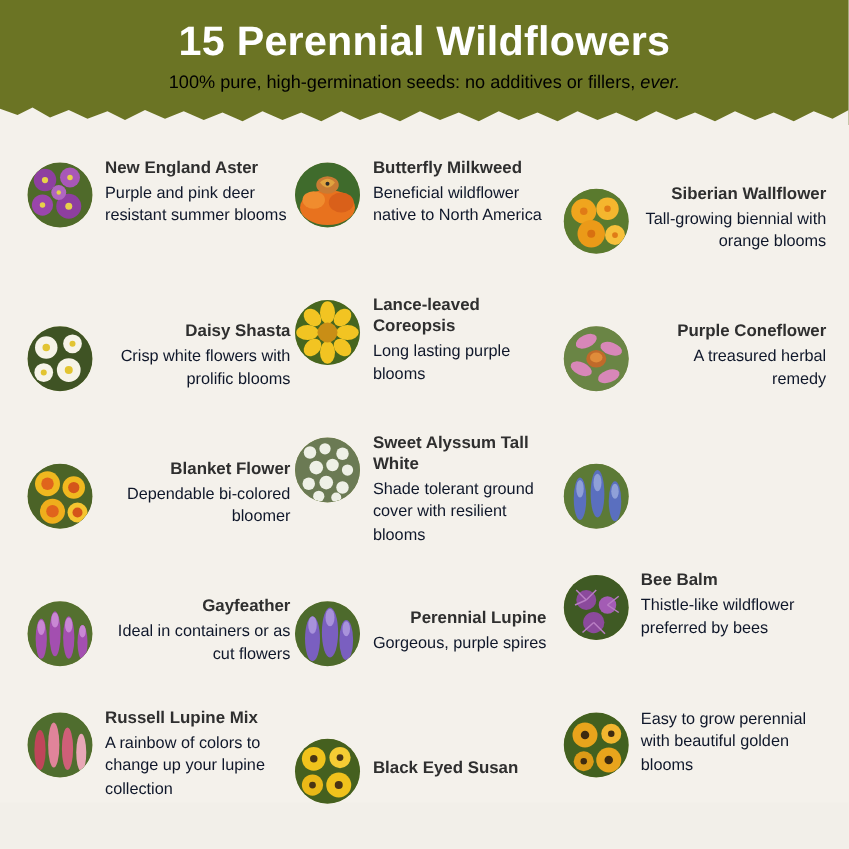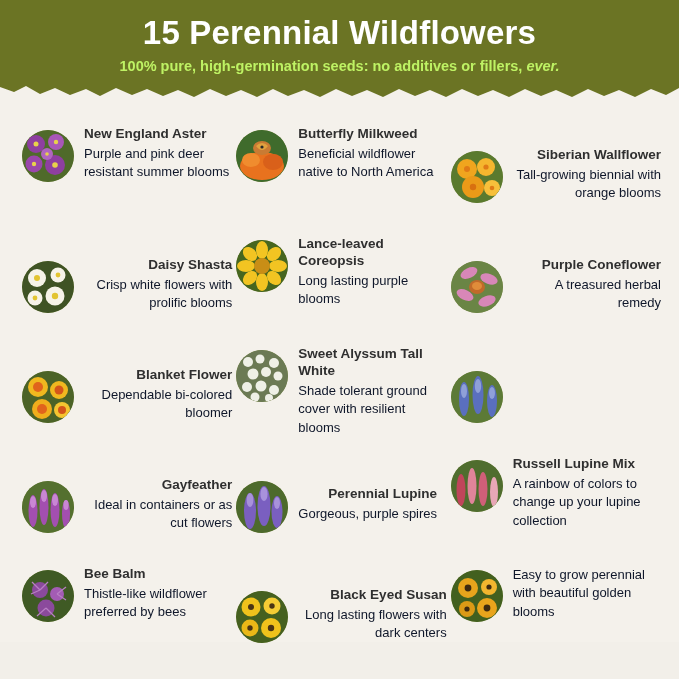--- a/index.html
+++ b/index.html
@@ -29,23 +29,23 @@
   }
   .header-title {
     color: #ffffff;
     font-size: 33px;
     font-weight: bold;
     letter-spacing: 0.2px;
     line-height: 1.15;
     margin: 0 0 6px 0;
   }
   .header-sub {
-    color: #bef264;
+    color: #000000;
     font-size: 14.5px;
-    font-weight: bold;
+    font-weight: normal;
     margin: 0;
   }
   .header-sub .em {
     font-style: italic;
   }
   
   .torn {
     position: absolute;
     left: 0;
     right: 0;
@@ -440,43 +440,20 @@
       <div class="info">
         <div class="flower-name">Perennial Lupine</div>
         <div class="flower-desc">Gorgeous, purple spires</div>
       </div>
     </div>
 
     <div class="cell">
       <div class="thumb">
         <svg viewBox="0 0 52 52">
             <defs>
-              <clipPath id="c11">
-                <circle cx="26" cy="26" r="26"></circle>
-              </clipPath>
-            </defs>
-        <g clip-path="url(#c11)">
-              <rect width="52" height="52" fill="#4f6d2e"></rect>
-        <ellipse cx="10" cy="30" rx="4.5" ry="16" fill="#c0455a"></ellipse>
-        <ellipse cx="21" cy="26" rx="4.5" ry="18" fill="#e0849a"></ellipse>
-        <ellipse cx="32" cy="29" rx="4.5" ry="17" fill="#cf5f78"></ellipse>
-        <ellipse cx="43" cy="32" rx="4" ry="15" fill="#e8a7b6"></ellipse>
-        </g>
-          </svg>
-      </div>
-      <div class="info">
-        <div class="flower-name">Russell Lupine Mix</div>
-        <div class="flower-desc">A rainbow of colors to change up your lupine collection</div>
-      </div>
-    </div>
-
-    <div class="cell">
-      <div class="thumb">
-        <svg viewBox="0 0 52 52">
-            <defs>
               <clipPath id="c12">
                 <circle cx="26" cy="26" r="26"></circle>
               </clipPath>
             </defs>
         <g clip-path="url(#c12)">
               <rect width="52" height="52" fill="#3f5a24"></rect>
         <circle cx="18" cy="20" r="8" fill="#8b4a9c"></circle>
         <circle cx="35" cy="24" r="7" fill="#a35cb4"></circle>
         <circle cx="24" cy="38" r="8.5" fill="#8b4a9c"></circle>
         <g stroke="#b97fc4" stroke-width="1.2">
@@ -490,20 +467,43 @@
         </g>
         </g>
           </svg>
       </div>
       <div class="info">
         <div class="flower-name">Bee Balm</div>
         <div class="flower-desc">Thistle-like wildflower preferred by bees</div>
       </div>
     </div>
 
+    <div class="cell">
+      <div class="thumb">
+        <svg viewBox="0 0 52 52">
+            <defs>
+              <clipPath id="c11">
+                <circle cx="26" cy="26" r="26"></circle>
+              </clipPath>
+            </defs>
+        <g clip-path="url(#c11)">
+              <rect width="52" height="52" fill="#4f6d2e"></rect>
+        <ellipse cx="10" cy="30" rx="4.5" ry="16" fill="#c0455a"></ellipse>
+        <ellipse cx="21" cy="26" rx="4.5" ry="18" fill="#e0849a"></ellipse>
+        <ellipse cx="32" cy="29" rx="4.5" ry="17" fill="#cf5f78"></ellipse>
+        <ellipse cx="43" cy="32" rx="4" ry="15" fill="#e8a7b6"></ellipse>
+        </g>
+          </svg>
+      </div>
+      <div class="info">
+        <div class="flower-name">Russell Lupine Mix</div>
+        <div class="flower-desc">A rainbow of colors to change up your lupine collection</div>
+      </div>
+    </div>
+
     <div class="cell mid">
       <div class="thumb">
         <svg viewBox="0 0 52 52">
             <defs>
               <clipPath id="c13">
                 <circle cx="26" cy="26" r="26"></circle>
               </clipPath>
             </defs>
         <g clip-path="url(#c13)">
               <rect width="52" height="52" fill="#45601f"></rect>
@@ -513,21 +513,20 @@
               <circle cx="36" cy="15" r="2.7" fill="#4a3414"></circle>
         <circle cx="14" cy="37" r="8.5" fill="#eab817"></circle>
               <circle cx="14" cy="37" r="2.7" fill="#4a3414"></circle>
         <circle cx="35" cy="37" r="10" fill="#f0c21c"></circle>
               <circle cx="35" cy="37" r="3.2" fill="#4a3414"></circle>
         </g>
           </svg>
       </div>
       <div class="info">
         <div class="flower-name">Black Eyed Susan</div>
-        <div class="flower-desc">Long lasting flowers with dark centers</div>
       </div>
     </div>
 
     <div class="cell">
       <div class="thumb">
         <svg viewBox="0 0 52 52">
             <defs>
               <clipPath id="c14">
                 <circle cx="26" cy="26" r="26"></circle>
               </clipPath>

